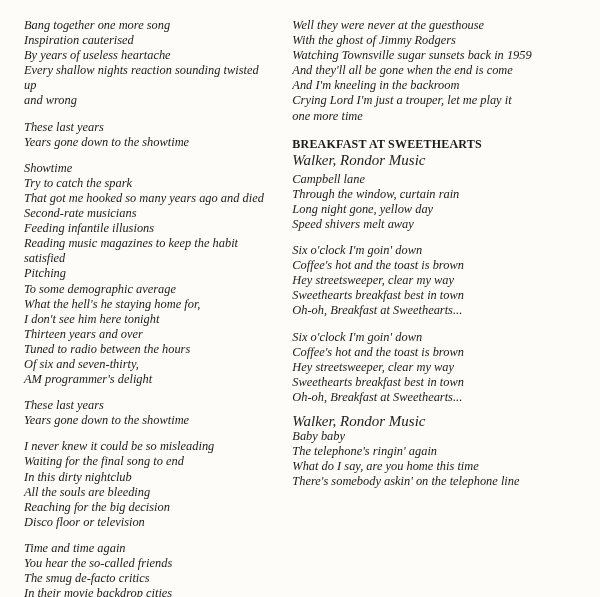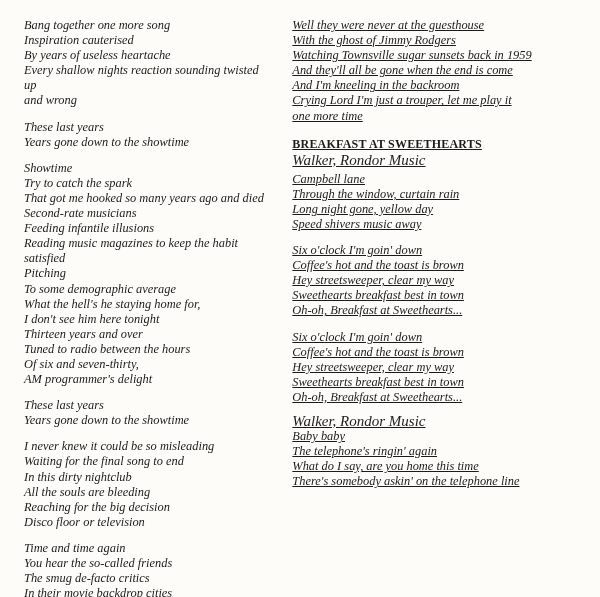--- a/index.html
+++ b/index.html
@@ -22,21 +22,20 @@
     padding: 18px 20px 6px 24px;
     display: flex;
     gap: 23px;
   }
   .col {
     width: 268px;
     box-sizing: border-box;
   }
   .col.right {
     width: 276px;
-    text-decoration: underline;
   }
   .lyric {
     font-style: italic;
     font-size: 12.4px;
     line-height: 15.1px;
     margin: 0;
     white-space: pre-wrap;
   }
   .stanza {
     margin: 0 0 11px 0;
@@ -152,21 +151,21 @@
 
     <div>
       <h2 class="song-title">BREAKFAST AT SWEETHEARTS</h2>
       <p class="credit">Walker, Rondor Music</p>
     </div>
 
     <div class="stanza">
       <p class="lyric">Campbell lane
 Through the window, curtain rain
 Long night gone, yellow day
-Speed shivers music away</p>
+Speed shivers melt away</p>
     </div>
 
     <div class="stanza">
       <p class="lyric">Six o'clock I'm goin' down
 Coffee's hot and the toast is brown
 Hey streetsweeper, clear my way
 Sweethearts breakfast best in town
 Oh-oh, Breakfast at Sweethearts...</p>
     </div>
 

